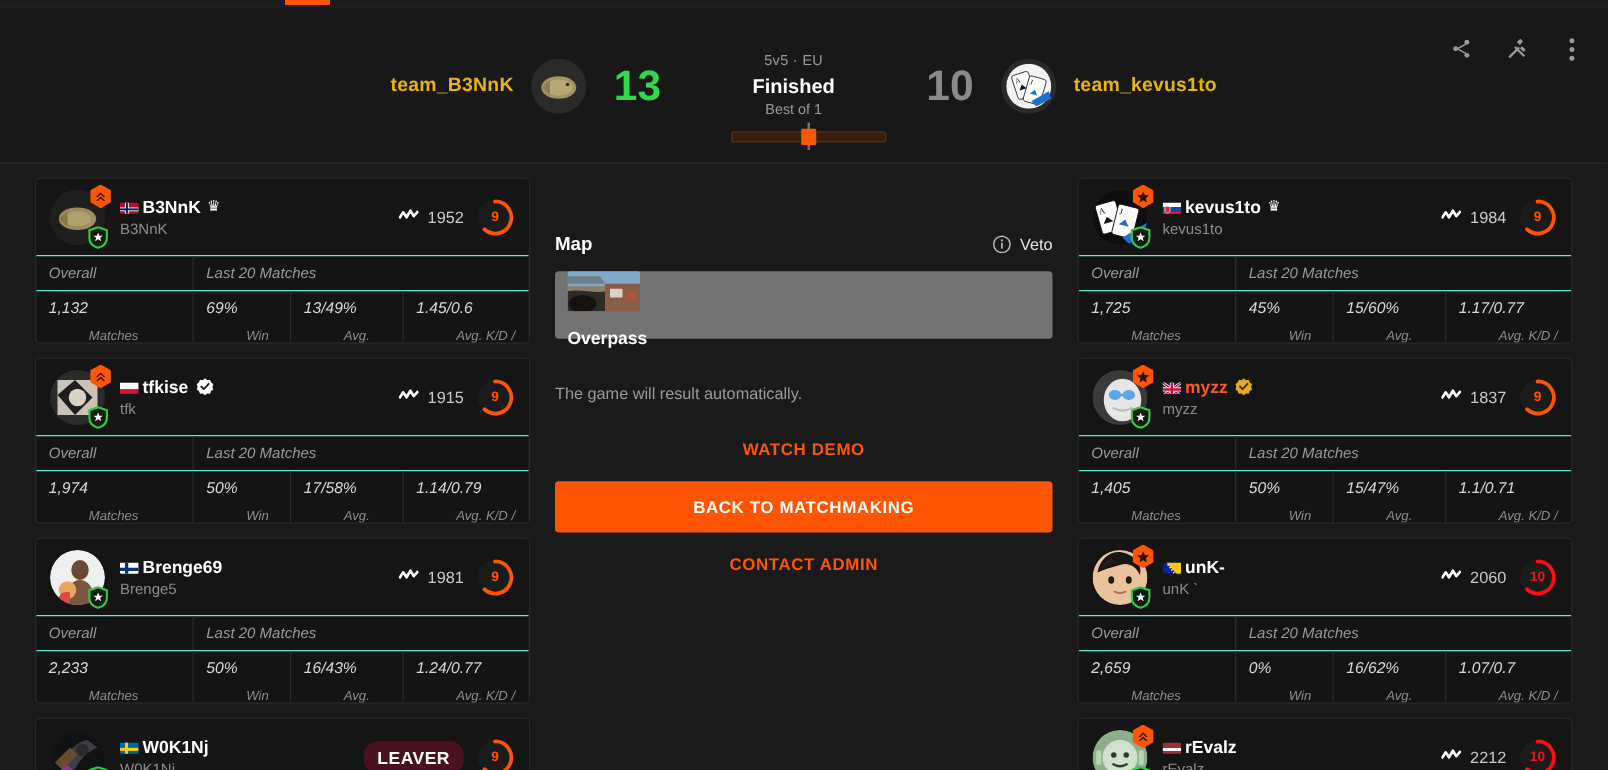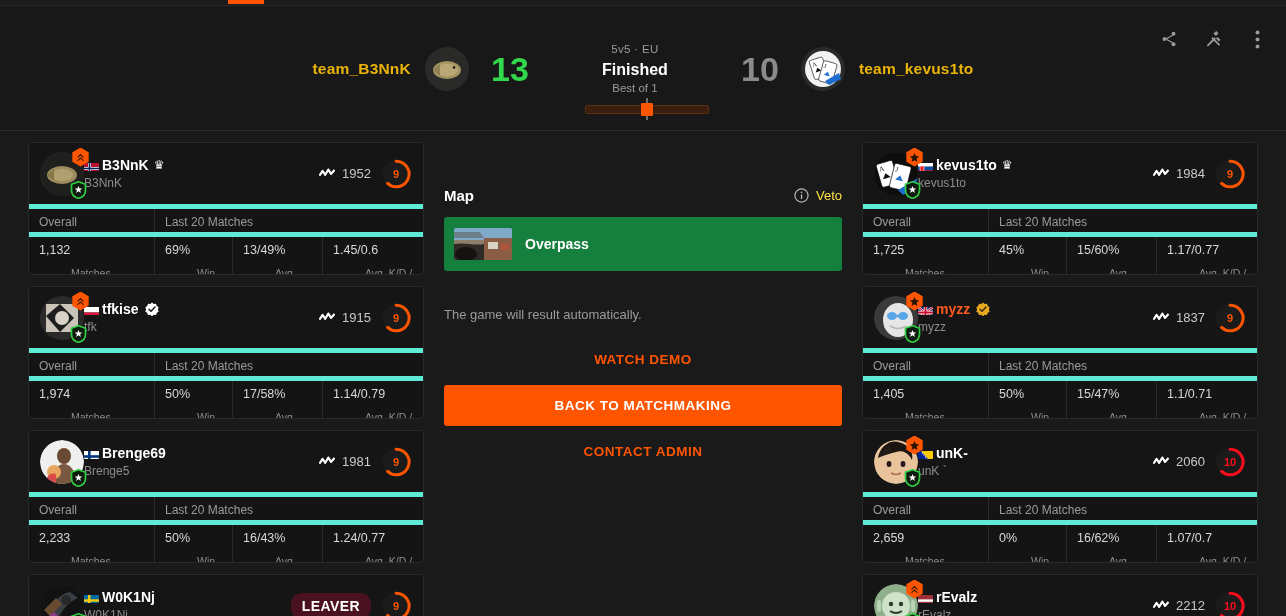--- a/index.html
+++ b/index.html
@@ -117,21 +117,21 @@
     width: 19px; height: 19px; background: #ff5500;
     clip-path: polygon(50% 0%, 93% 25%, 93% 75%, 50% 100%, 7% 75%, 7% 25%);
     display: flex; align-items: center; justify-content: center;
   }
   .badge-hex svg { fill: #2b1400; }
   .badge-shield {
     position: absolute; right: -3px; bottom: -3px;
     width: 17px; height: 18px;
   }
 
-  .pc-names { flex: 1; margin-left: 0; min-width: 0; }
+  .pc-names { flex: 1; margin-left: 12px; min-width: 0; }
   .pc-nick-row { display: flex; align-items: center; gap: 3px; }
   .pc-flag { width: 15px; height: 11px; flex: none; border-radius: 1px; overflow: hidden; display:inline-block; }
   .pc-nick { font-size: 14px; font-weight: bold; color: #ffffff; }
   .pc-nick.highlight { color: #ff5a1f; }
   .pc-sub { font-size: 12px; color: #8d8d8d; margin-top: 3px; }
   .crown { color: #ffffff; font-size: 12px; margin-left: 2px; }
   .verified-blue, .verified-gold { width: 14px; height: 14px; margin-left: 3px; }
 
   .pc-right { display: flex; align-items: center; gap: 9px; flex: none; }
   .elo-wrap { display: flex; align-items: center; gap: 7px; }
@@ -140,46 +140,46 @@
   .lvl { position: relative; width: 32px; height: 32px; flex: none; }
   .lvl-num {
     position: absolute; inset: 0; display: flex; align-items: center; justify-content: center;
     font-size: 11px; font-weight: bold;
   }
   .leaver-badge {
     background: #4a1220; color: #ffffff; font-size: 14px; font-weight: bold;
     padding: 5px 11px; border-radius: 11px; letter-spacing: .4px;
   }
 
-  .pcard-hdr, .pcard-stats { display: flex; border-top: 5px solid #5eead4; }
+  .pcard-hdr, .pcard-stats { display: flex; border-top: 1px solid #5eead4; font-style: italic; }
   .pcard-hdr > div, .pcard-stats > div {
     padding: 6px 10px; border-right: 1px solid #2a2a2a;
   }
   .pcard-hdr > div:last-child, .pcard-stats > div:last-child { border-right: none; }
   .pcard-hdr { height: 28px; }
   .ph-overall { width: 126px; font-size: 12px; color: #9a9a9a; }
   .ph-last    { flex: 1; font-size: 12px; color: #9a9a9a; }
   .pcard-stats { height: 42px; }
   .ps-cell { width: 126px; }
   .ps-cell.small { width: 78px; }
   .ps-cell.mid { width: 90px; }
   .ps-cell.wide { flex: 1; }
   .ps-val { font-size: 12.5px; color: #d8d8d8; line-height: 1.15; }
   .ps-lbl { font-size: 10.5px; color: #8d8d8d; margin-top: 10px; padding-left: 32px; }
 
   
   .mid-head { display: flex; align-items: center; justify-content: space-between; margin-bottom: 13px; margin-top: 40px; }
   .mid-title { font-size: 15px; font-weight: bold; color: #ffffff; }
   .veto { display: flex; align-items: center; gap: 7px; cursor: pointer; }
-  .veto-txt { font-size: 13px; color: #fde047; }
+  .veto-txt { font-size: 13px; color: #e5e5e5; }
   .info-i { width: 15px; height: 15px; }
 
   .map-row {
-    background: #15803d; border-radius: 3px; height: 54px;
-    display: flex; align-items: center; padding: 0 10px; gap: 13px;
+    background: #737373; border-radius: 3px; height: 54px;
+    display: flex; align-items: flex-start; padding: 0 10px; gap: 13px; flex-direction: column;
   }
   .map-thumb {
     width: 58px; height: 32px; border-radius: 2px; overflow: hidden; flex: none;
     background: linear-gradient(#5d8fb5, #6a5a46);
   }
   .map-name { font-size: 14px; font-weight: bold; color: #ffffff; }
 
   .mid-note { font-size: 13px; color: #9a9a9a; margin-top: 36px; }
 
   .link-btn {

